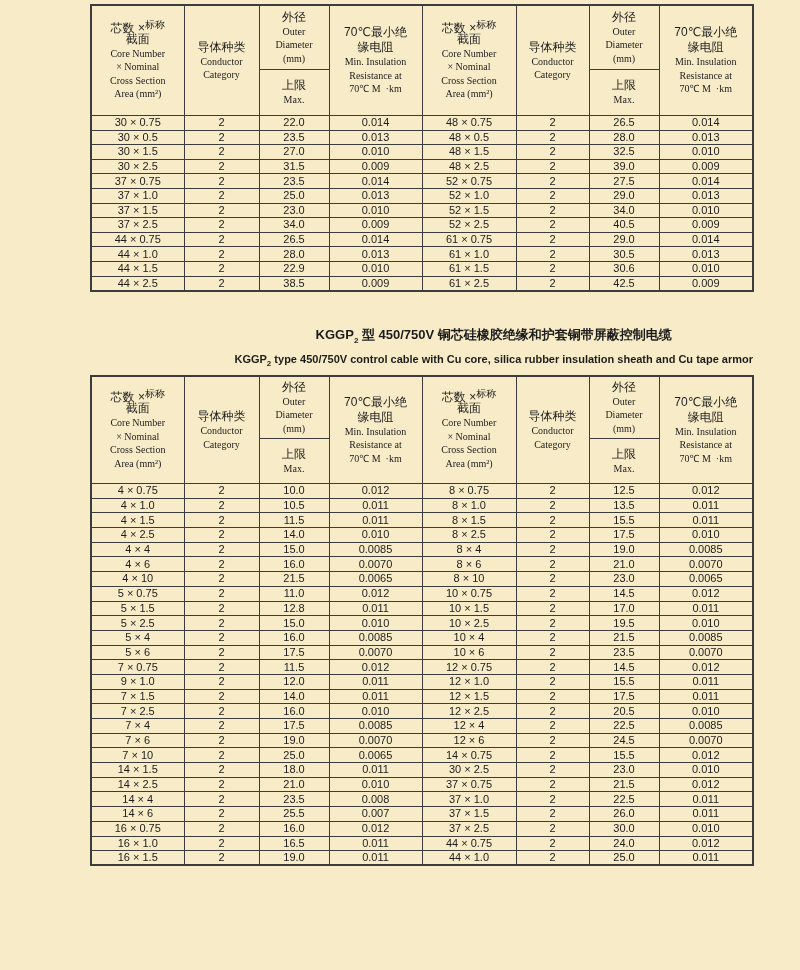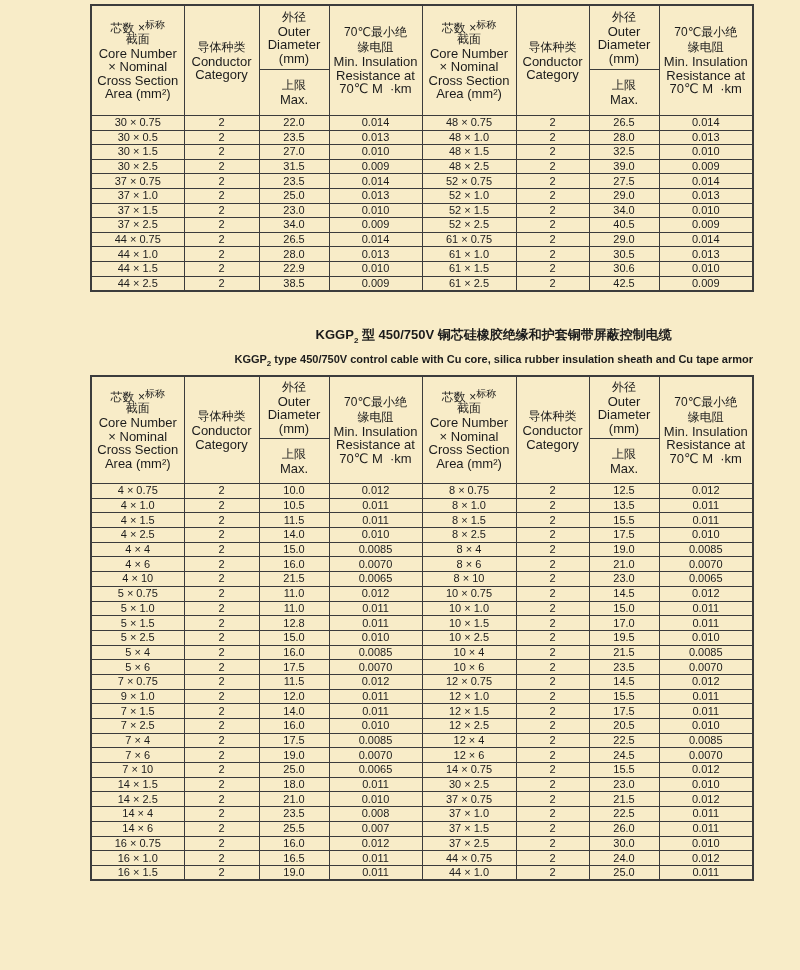--- a/index.html
+++ b/index.html
@@ -34,21 +34,21 @@
 
   #table1 thead th { height: 109px; }
   #table2 thead th { height: 106px; }
   thead th { font-weight: normal; }
 
   #table1 tbody td { height: 14.6px; }
   #table2 tbody td { height: 14.7px; }
   tbody td { font-size: 11px; line-height: 1; white-space: nowrap; }
 
   .hz  { font-size: 12px; line-height: 15px; white-space: nowrap; }
-  .he  { font-size: 13px; line-height: 13.5px; white-space: nowrap; }
+  .he  { font-size: 10px; line-height: 13.5px; white-space: nowrap; font-family: Liberation Serif, serif; }
   .raised { position: relative; top: -4px; font-size: 10px; }
   .overlap { margin-top: -4px; }
 
   .c3wrap { display: flex; flex-direction: column; width: 100%; }
   #table1 .c3wrap { height: 109px; }
   #table2 .c3wrap { height: 106px; }
   .c3top { flex: 0 0 58%; display: flex; flex-direction: column; justify-content: center; }
   .c3bot { flex: 1 1 auto; border-top: 1.5px solid #3c3c3c; display: flex; flex-direction: column; justify-content: center; }
 
   .section-title {
@@ -159,21 +159,21 @@
         <td>48 × 0.75</td>
         <td>2</td>
         <td>26.5</td>
         <td>0.014</td>
       </tr>
       <tr>
         <td>30 × 0.5</td>
         <td>2</td>
         <td>23.5</td>
         <td>0.013</td>
-        <td>48 × 1.0</td>
+        <td>48 × 0.5</td>
         <td>2</td>
         <td>28.0</td>
         <td>0.013</td>
       </tr>
       <tr>
         <td>30 × 1.5</td>
         <td>2</td>
         <td>27.0</td>
         <td>0.010</td>
         <td>48 × 1.5</td>
@@ -438,30 +438,20 @@
         <td>5 × 0.75</td>
         <td>2</td>
         <td>11.0</td>
         <td>0.012</td>
         <td>10 × 0.75</td>
         <td>2</td>
         <td>14.5</td>
         <td>0.012</td>
       </tr>
       <tr>
-        <td>5 × 1.0</td>
-        <td>2</td>
-        <td>11.0</td>
-        <td>0.011</td>
-        <td>10 × 1.0</td>
-        <td>2</td>
-        <td>15.0</td>
-        <td>0.011</td>
-      </tr>
-      <tr>
         <td>5 × 1.5</td>
         <td>2</td>
         <td>12.8</td>
         <td>0.011</td>
         <td>10 × 1.5</td>
         <td>2</td>
         <td>17.0</td>
         <td>0.011</td>
       </tr>
       <tr>

